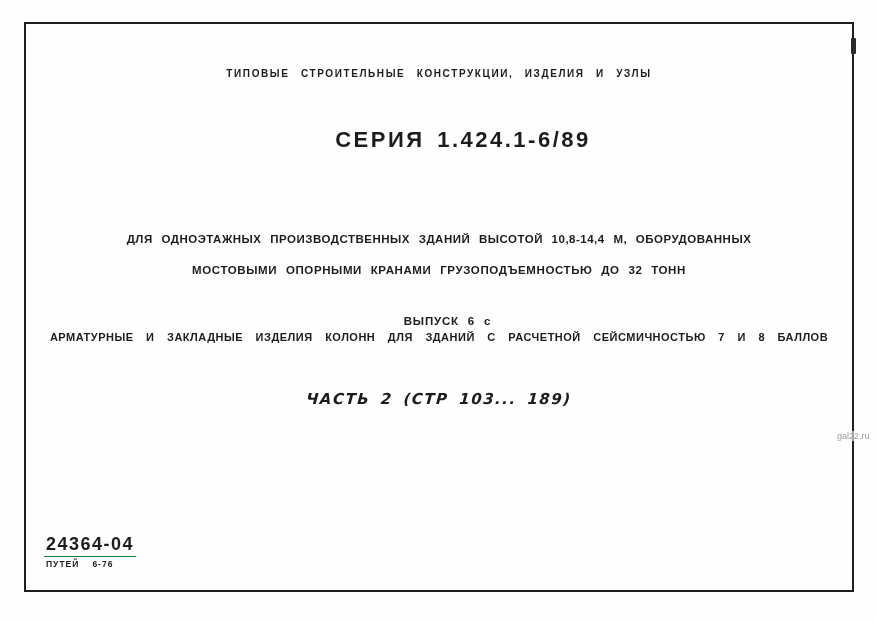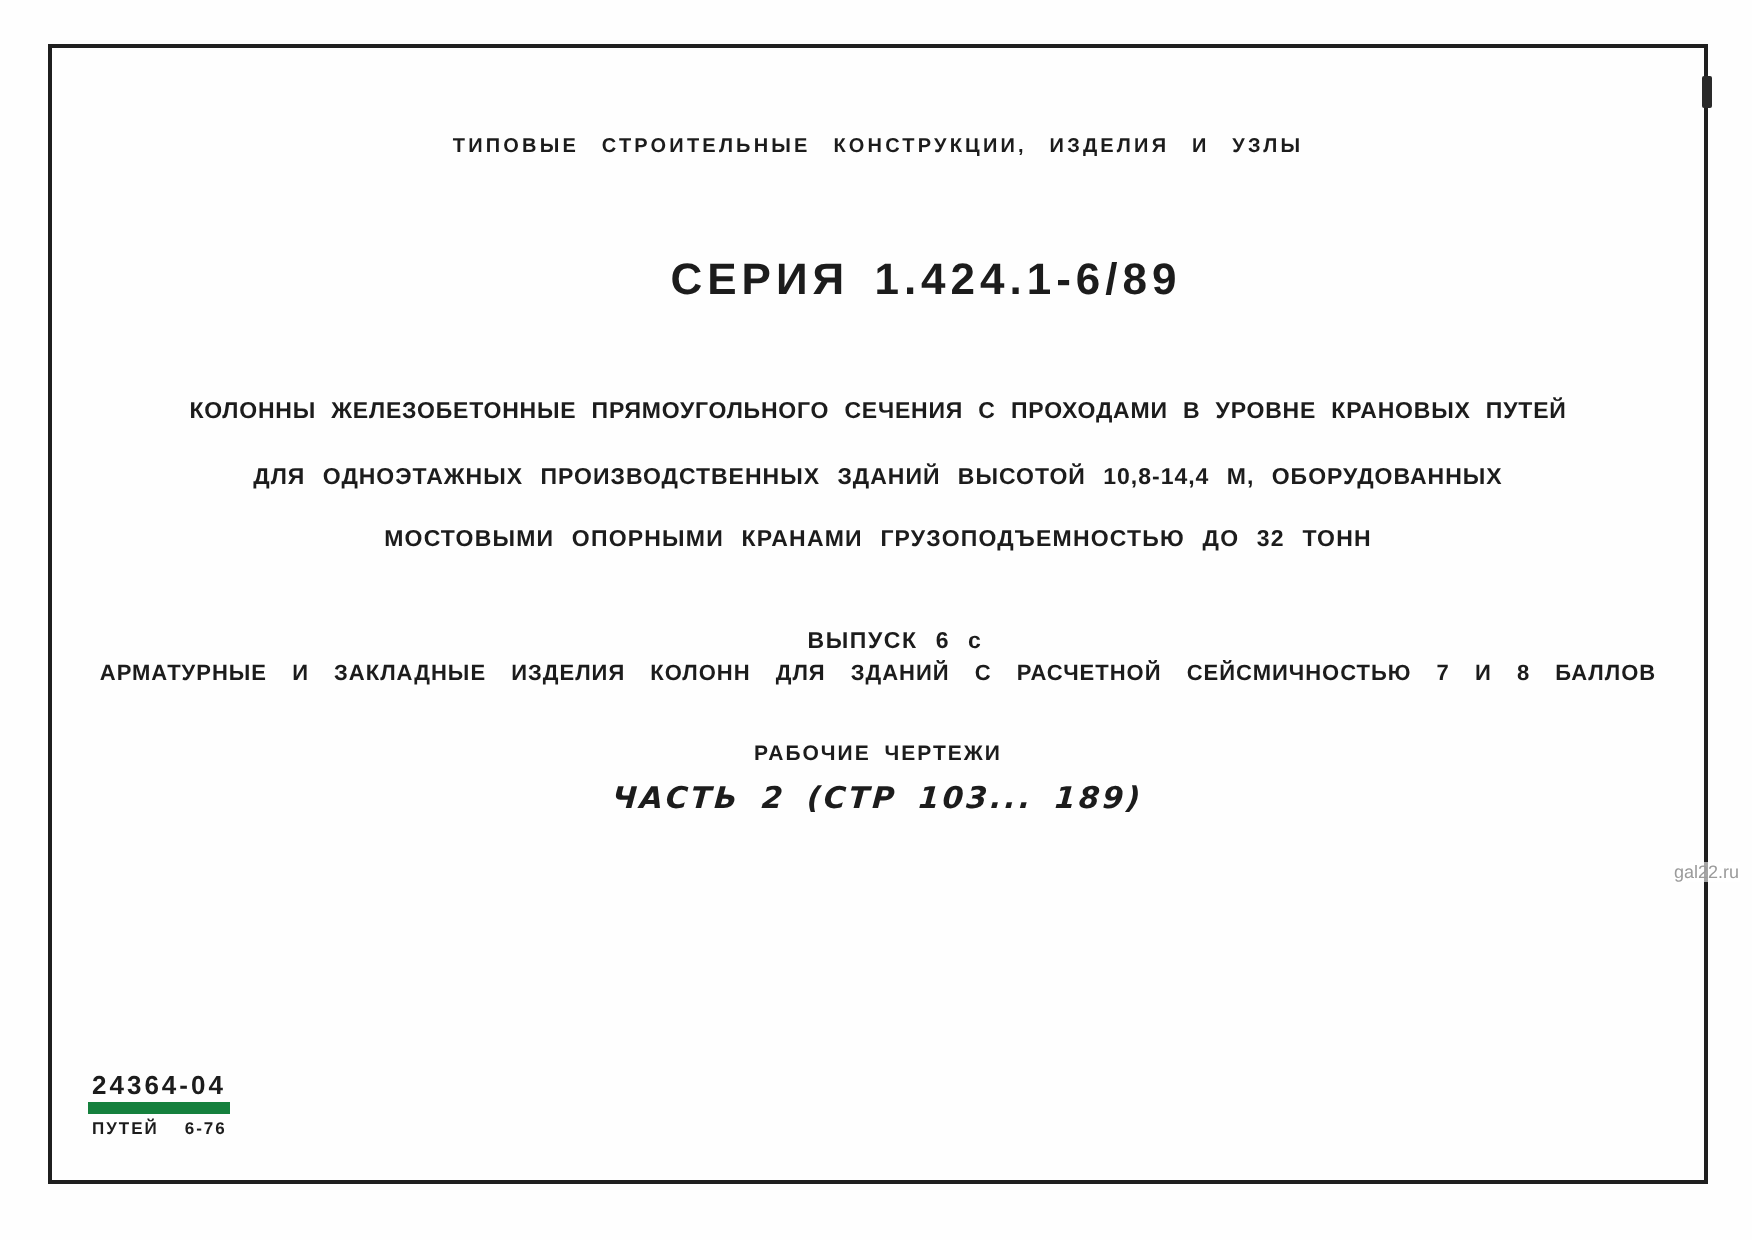--- a/index.html
+++ b/index.html
@@ -108,23 +108,23 @@
     transform: skewX(-4deg);
   }
   .stamp-block {
     position: absolute;
     left: 18px;
     top: 510px;
     font-weight: bold;
   }
   .catalog-number {
     display: inline-block;
-    font-size: 13px;
+    font-size: 18px;
     letter-spacing: 1.5px;
-    border-bottom: 6px solid #15803d;
+    border-bottom: 1px solid #15803d;
     padding: 0 2px 1px 2px;
   }
   .price-row {
     display: flex;
     gap: 13px;
     font-size: 8.5px;
     letter-spacing: 1px;
     margin-top: 2px;
     padding-left: 2px;
   }
@@ -146,31 +146,29 @@
 <div class="sheet">
 
   <div class="frame">
 
     <div class="ink-blob"></div>
 
     <div class="tline doc-category">ТИПОВЫЕ СТРОИТЕЛЬНЫЕ КОНСТРУКЦИИ, ИЗДЕЛИЯ И УЗЛЫ</div>
 
     <div class="tline series-title">СЕРИЯ 1.424.1-6/89</div>
 
-    <div class="tline title-l1">КОЛОННЫ ЖЕЛЕЗОБЕТОННЫЕ ПРЯМОУГОЛЬНОГО СЕЧЕНИЯ С ПРОХОДАМИ В УРОВНЕ КРАНОВЫХ ПУТЕЙ</div>
 
     <div class="tline title-l2">ДЛЯ ОДНОЭТАЖНЫХ ПРОИЗВОДСТВЕННЫХ ЗДАНИЙ ВЫСОТОЙ 10,8-14,4 М, ОБОРУДОВАННЫХ</div>
 
     <div class="tline title-l3">МОСТОВЫМИ ОПОРНЫМИ КРАНАМИ ГРУЗОПОДЪЕМНОСТЬЮ ДО 32 ТОНН</div>
 
     <div class="tline issue-line">ВЫПУСК 6 с</div>
 
     <div class="tline seismic-line">АРМАТУРНЫЕ И ЗАКЛАДНЫЕ ИЗДЕЛИЯ КОЛОНН ДЛЯ ЗДАНИЙ С РАСЧЕТНОЙ СЕЙСМИЧНОСТЬЮ 7 И 8 БАЛЛОВ</div>
 
-    <div class="tline working-drawings">РАБОЧИЕ ЧЕРТЕЖИ</div>
 
     <div class="tline handwritten">ЧАСТЬ 2 (СТР 103... 189)</div>
 
     <div class="stamp-block">
       <div class="catalog-number">24364-04</div>
       <div class="price-row">
         <span>ПУТЕЙ</span>
         <span>6-76</span>
       </div>
     </div>

